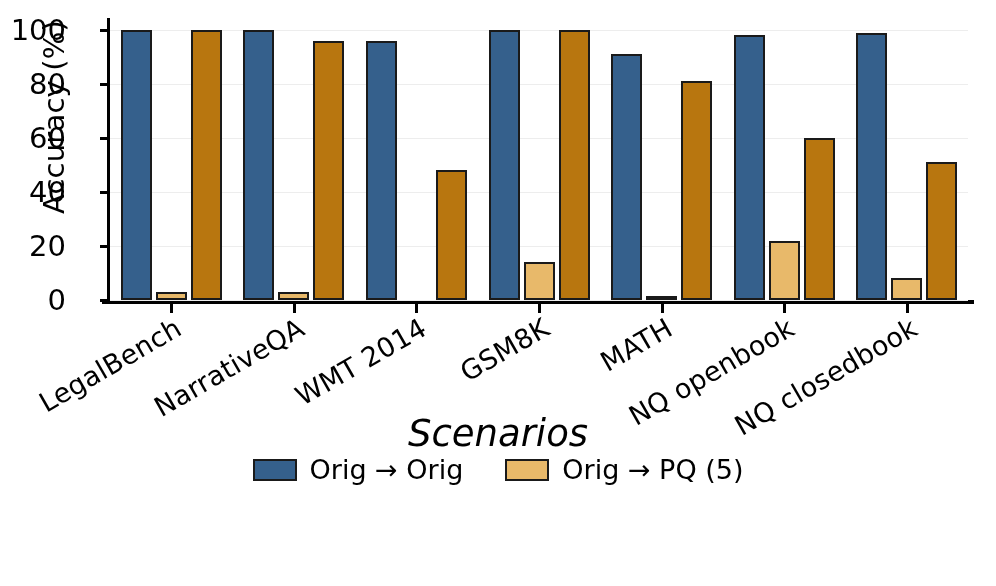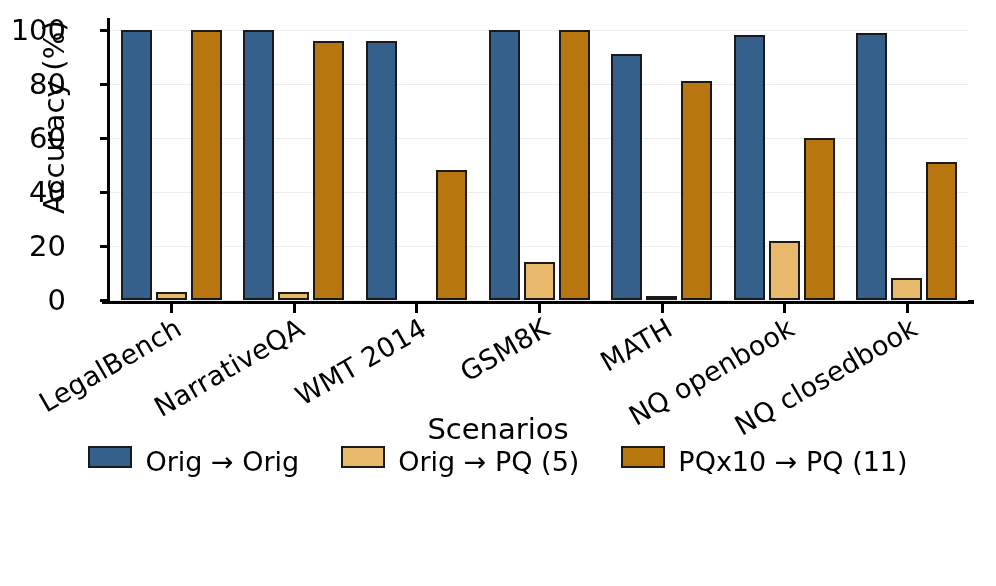--- a/index.html
+++ b/index.html
@@ -115,37 +115,40 @@
     letter-spacing: 0.2px;
   }
 
   
   .xlabel {
     position: absolute;
     left: 0;
     top: 412px;
     width: 996px;
     text-align: center;
-    font-size: 29px;
+    font-size: 37px;
+    font-style: italic;
   }
 
   
   #legend {
     position: absolute;
     left: 0;
     top: 446px;
     width: 996px;
     display: flex;
     justify-content: center;
     align-items: center;
     gap: 42px;
   }
   .legend-entry {
     display: flex;
+    align-items: center;
     gap: 13px;
+    margin-top: 8px;
   }
   .legend-swatch {
     width: 44px;
     height: 22px;
     box-sizing: border-box;
     border: 2px solid #1a1a1a;
   }
   .legend-text {
     font-size: 27px;
     white-space: nowrap;
@@ -230,19 +233,15 @@
 
   <div id="legend">
       <div class="legend-entry">
         <div class="legend-swatch" style="background: rgb(53, 96, 140);"></div>
         <div class="legend-text">Orig → Orig</div>
       </div>
       <div class="legend-entry">
         <div class="legend-swatch" style="background: rgb(232, 185, 106);"></div>
         <div class="legend-text">Orig → PQ (5)</div>
       </div>
-      <div class="legend-entry">
-        <div class="legend-swatch" style="background: rgb(184, 118, 15);"></div>
-        <div class="legend-text">PQx10 → PQ (11)</div>
-      </div>
     </div>
 
 </div>
 
 </body></html>

